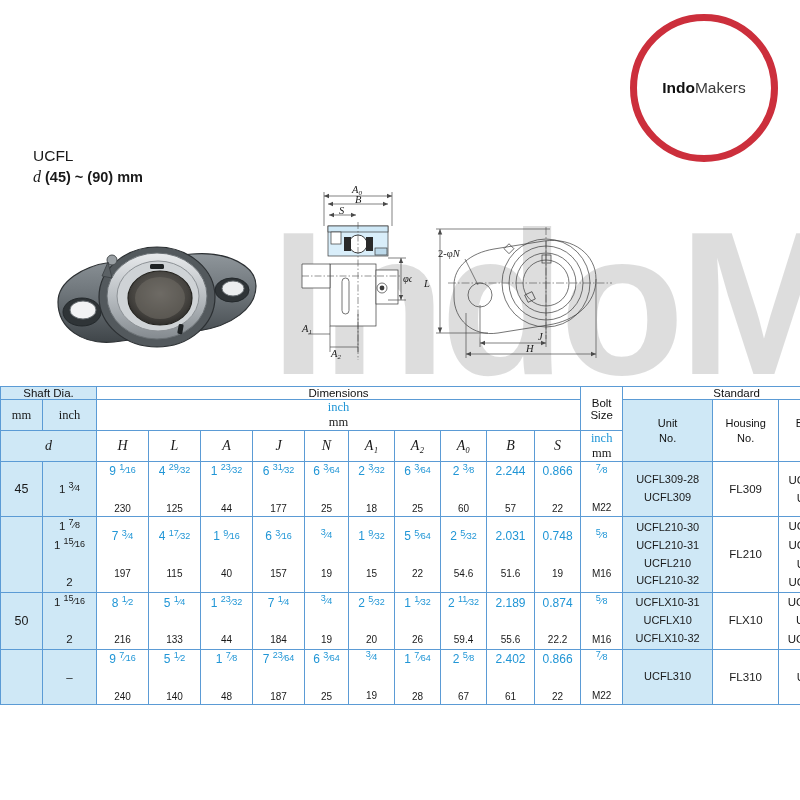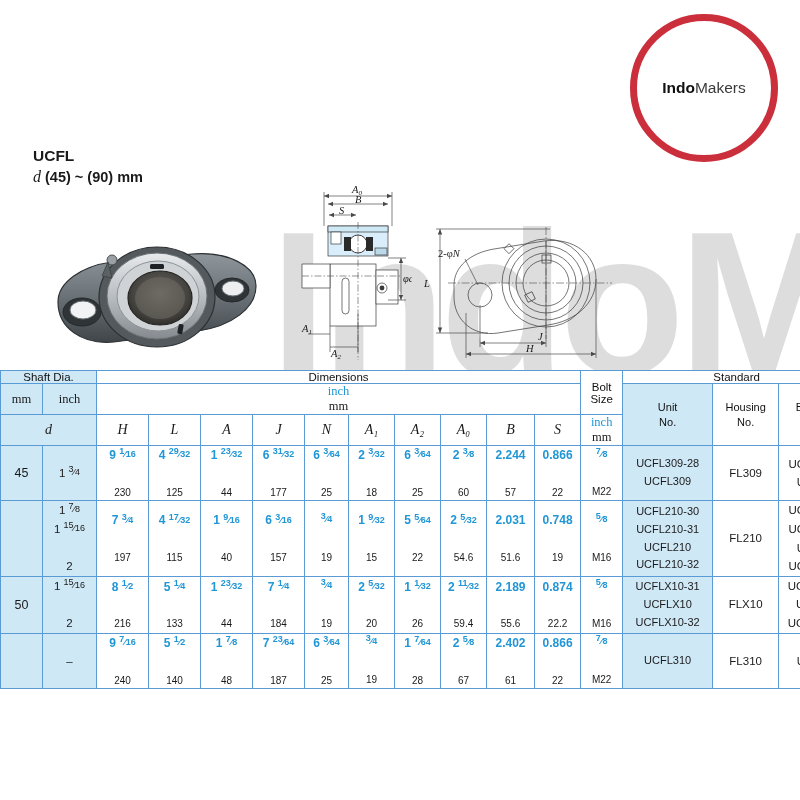--- a/index.html
+++ b/index.html
@@ -29,51 +29,51 @@
     font-family:"Liberation Sans", sans-serif;
     font-size:52px;font-weight:400;line-height:0.95;color:#111;
     letter-spacing:1px;margin-bottom:1px;
   }
   .logo-im .m{font-weight:700;}
   .logo-name{font-size:15.5px;line-height:1;color:#111;}
   .logo-name b{font-weight:700;text-align:right;}
   .logo-name span{font-weight:400;color:#3a3a3a;}
   
   .title-block{position:absolute;left:33px;top:146px;z-index:7;}
-  .title-1{font-size:15.5px;font-weight:700;line-height:1.32;}
+  .title-1{font-size:15.5px;font-weight:400;line-height:1.32;}
   .title-2{font-size:15.5px;font-weight:700;line-height:1.32;}
   .title-3{font-size:14.5px;font-weight:700;line-height:1.4;}
   .title-3 i{font-family:"Liberation Serif", serif;font-style:italic;font-weight:400;font-size:16px;}
   
   .photo{position:absolute;left:42px;top:232px;width:228px;height:128px;z-index:6;}
   
   .dwg{position:absolute;z-index:6;}
   .dwg-side{left:300px;top:182px;}
   .dwg-front{left:418px;top:193px;}
   
-  .tbl-wrap{position:absolute;left:0;top:370px;width:759px;z-index:7;}
+  .tbl-wrap{position:absolute;left:0;top:386px;width:759px;z-index:7;}
   table.spec{
     border-collapse:collapse;width:800px;table-layout:fixed;
     font-size:11px;
   }
   table.spec td, table.spec th{
     border:1px solid #5b9bd5;padding:0;text-align:center;vertical-align:middle;
     font-weight:400;
   }
   .hd{background:#cfe8f6;}
   .hd-w{background:#ffffff;}
   .lbl{font-weight:700;font-size:11.5px;color:#111;}
   .blue{color:#2196d6;}
   .serif-i{font-family:"Liberation Serif", serif;font-style:italic;font-size:14px;}
   .serif{font-family:"Liberation Serif", serif;font-size:12.5px;}
   
   .fr{display:inline-block;font-size:9.5px;vertical-align:0.18em;line-height:1;}
   .fr sup{font-size:9px;vertical-align:0.35em;}
   .fr sub{font-size:9px;vertical-align:0em;}
-  .val-in{color:#2196d6;font-size:11.5px;font-weight:700;white-space:nowrap;}
+  .val-in{color:#2196d6;font-size:11.5px;font-weight:400;white-space:nowrap;}
   .val-in .wn{font-size:12px;}
   .val-mm{color:#1a1a1a;font-size:10px;margin-top:20px;}
   .cell2{line-height:1.55;padding:3px 0;}
   .unit-cell{background:#cfe8f6;font-weight:700;font-size:11px;text-align:left;padding-left:9px;line-height:1.62;}
   .plain-cell{font-size:11.5px;line-height:1.62;}
   .left-cell{text-align:left;padding-left:9px;}
   .shaft-mm{background:#cfe8f6;font-weight:700;font-size:12.5px;}
   .shaft-in{background:#cfe8f6;font-size:11.5px;line-height:1.62;text-align:center;}
   .hdr-small{font-size:11px;line-height:1.35;}
 </style>

